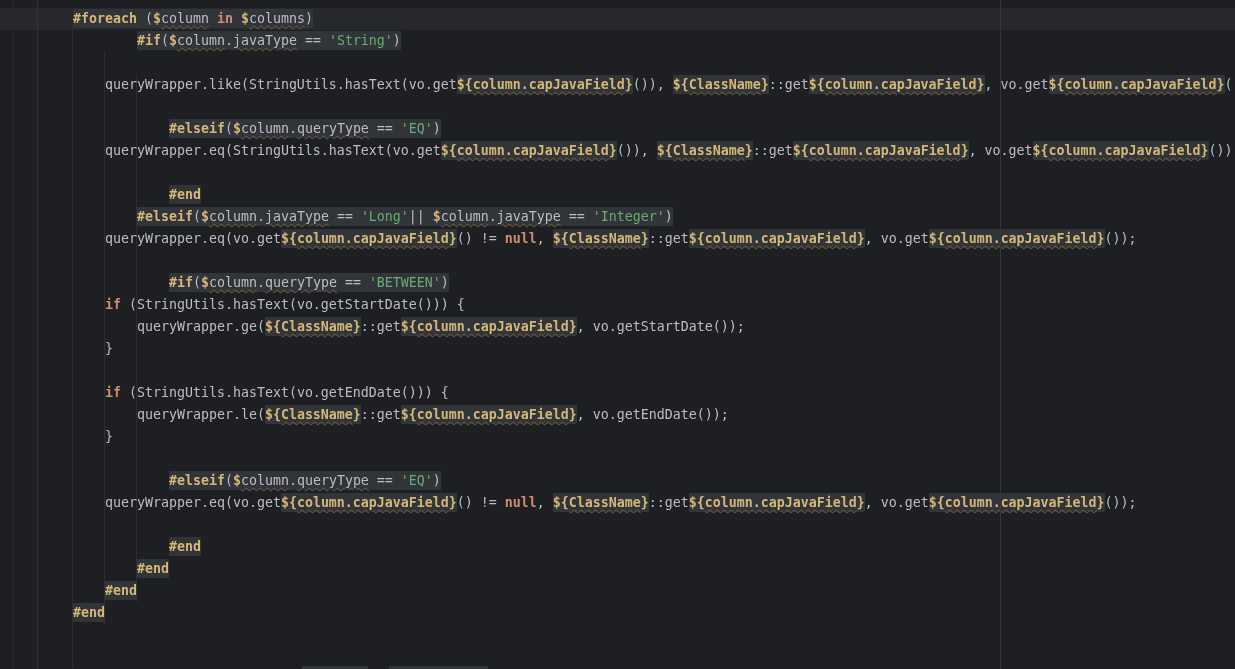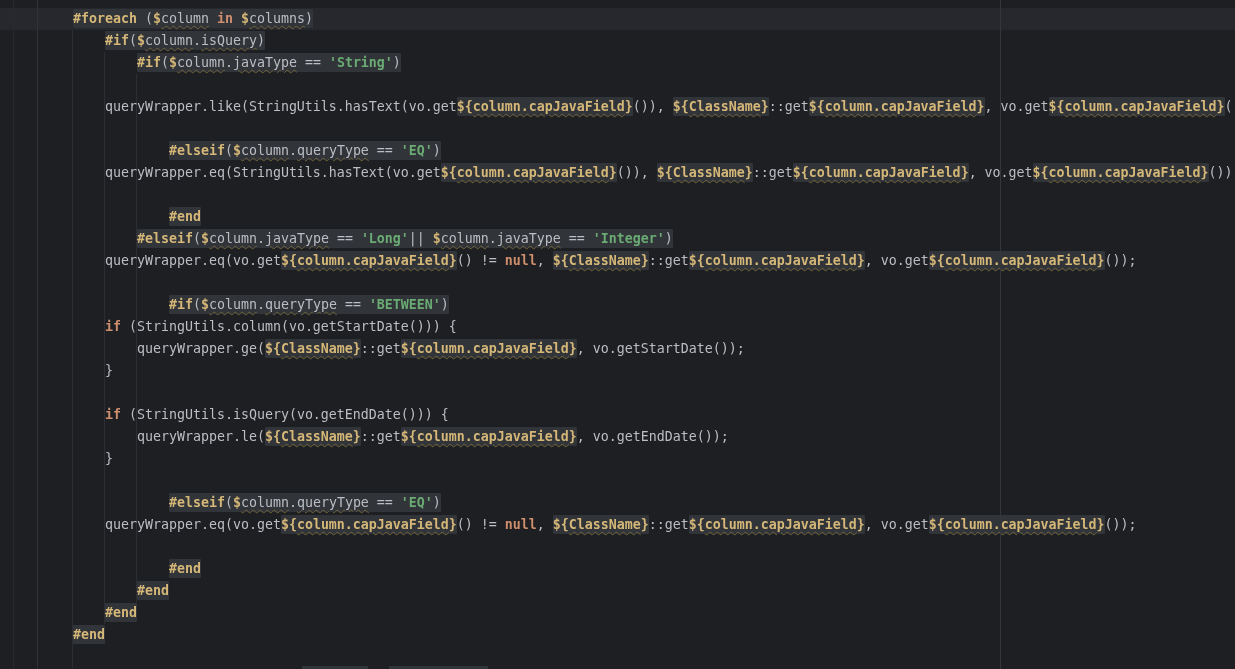--- a/index.html
+++ b/index.html
@@ -20,59 +20,58 @@
   .indent-guide{position:absolute;width:1px;background:var(--guide,#2c2e33);z-index:2;}
   .ig4{left:72px;top:30px;height:638px;}
   .ig8{left:104px;top:52px;height:572px;}
   .ig12{left:136px;top:74px;height:528px;}
   .code{position:absolute;left:41px;top:8px;right:0;z-index:4;}
   .line{height:22px;line-height:22px;white-space:pre;}
   .frag{background:var(--frag,#313439);border-radius:1px;padding:2px 0;}
   .tk-p{color:var(--plain,#bcbec4);}
   .tk-d{color:var(--gold,#d5b778);font-weight:bold;}
   .tk-k{color:var(--orange,#cf8e6d);font-weight:bold;}
-  .tk-s{color:var(--green,#6aab73);font-weight:bold;}
+  .tk-s{color:var(--green,#6aab73);}
   .wavy{text-decoration-line:underline;text-decoration-style:wavy;
         text-decoration-color:var(--wavy,#6f6237);
         text-decoration-thickness:1px;text-underline-offset:2px;}
   .sliver{position:absolute;top:666px;height:3px;background:var(--frag,#313439);z-index:4;}
   .sliver-1{left:302px;width:66px;}
   .sliver-2{left:389px;width:99px;}
 </style>
 </head>
 <body>
 
 <div class="editor">
   <div class="caret-row"></div>
   <div class="vline gutter-divider"></div>
   <div class="vline gutter-border"></div>
   <div class="indent-guide ig4"></div>
   <div class="indent-guide ig8"></div>
   <div class="indent-guide ig12"></div>
   <div class="vline margin-guide"></div>
   <div class="code" id="code">
       <div class="line"><span class="seg"><span class="tk-p">    </span></span><span class="frag"><span class="tk-d">#foreach</span><span class="tk-p"> (</span><span class="tk-d">$</span><span class="tk-p wavy">column</span><span class="tk-p"> </span><span class="tk-k">in</span><span class="tk-p"> </span><span class="tk-d">$</span><span class="tk-p wavy">columns</span><span class="tk-p">)</span></span></div>
-      <div class="line"><span class="seg"><span class="tk-p">        </span></span><span class="frag"><span class="tk-d">#if</span><span class="tk-p">(</span><span class="tk-d">$</span><span class="tk-p wavy">column</span><span class="tk-p">.</span><span class="tk-p wavy">isQuery</span><span class="tk-p">)</span></span></div>
       <div class="line"><span class="seg"><span class="tk-p">            </span></span><span class="frag"><span class="tk-d">#if</span><span class="tk-p">(</span><span class="tk-d">$</span><span class="tk-p wavy">column</span><span class="tk-p">.</span><span class="tk-p wavy">javaType</span><span class="tk-p"> == </span><span class="tk-s">'String'</span><span class="tk-p">)</span></span></div>
       <div class="line"><span class="seg"><span class="tk-p">                </span></span></div>
       <div class="line"><span class="seg"><span class="tk-p">        queryWrapper.like(StringUtils.hasText(vo.get</span></span><span class="frag"><span class="tk-d">${</span><span class="tk-d wavy">column.capJavaField</span><span class="tk-d">}</span></span><span class="seg"><span class="tk-p">()), </span></span><span class="frag"><span class="tk-d">${</span><span class="tk-d wavy">ClassName</span><span class="tk-d">}</span></span><span class="seg"><span class="tk-p">::get</span></span><span class="frag"><span class="tk-d">${</span><span class="tk-d wavy">column.capJavaField</span><span class="tk-d">}</span></span><span class="seg"><span class="tk-p">, vo.get</span></span><span class="frag"><span class="tk-d">${</span><span class="tk-d wavy">column.capJavaField</span><span class="tk-d">}</span></span><span class="seg"><span class="tk-p">(</span></span></div>
       <div class="line"></div>
       <div class="line"><span class="seg"><span class="tk-p">                </span></span><span class="frag"><span class="tk-d">#elseif</span><span class="tk-p">(</span><span class="tk-d">$</span><span class="tk-p wavy">column</span><span class="tk-p">.</span><span class="tk-p wavy">queryType</span><span class="tk-p"> == </span><span class="tk-s">'EQ'</span><span class="tk-p">)</span></span></div>
       <div class="line"><span class="seg"><span class="tk-p">        queryWrapper.eq(StringUtils.hasText(vo.get</span></span><span class="frag"><span class="tk-d">${</span><span class="tk-d wavy">column.capJavaField</span><span class="tk-d">}</span></span><span class="seg"><span class="tk-p">()), </span></span><span class="frag"><span class="tk-d">${</span><span class="tk-d wavy">ClassName</span><span class="tk-d">}</span></span><span class="seg"><span class="tk-p">::get</span></span><span class="frag"><span class="tk-d">${</span><span class="tk-d wavy">column.capJavaField</span><span class="tk-d">}</span></span><span class="seg"><span class="tk-p">, vo.get</span></span><span class="frag"><span class="tk-d">${</span><span class="tk-d wavy">column.capJavaField</span><span class="tk-d">}</span></span><span class="seg"><span class="tk-p">());</span></span></div>
       <div class="line"></div>
       <div class="line"><span class="seg"><span class="tk-p">                </span></span><span class="frag"><span class="tk-d">#end</span></span></div>
       <div class="line"><span class="seg"><span class="tk-p">            </span></span><span class="frag"><span class="tk-d">#elseif</span><span class="tk-p">(</span><span class="tk-d">$</span><span class="tk-p wavy">column</span><span class="tk-p">.</span><span class="tk-p wavy">javaType</span><span class="tk-p"> == </span><span class="tk-s">'Long'</span><span class="tk-p">|| </span><span class="tk-d">$</span><span class="tk-p wavy">column</span><span class="tk-p">.</span><span class="tk-p wavy">javaType</span><span class="tk-p"> == </span><span class="tk-s">'Integer'</span><span class="tk-p">)</span></span></div>
       <div class="line"><span class="seg"><span class="tk-p">        queryWrapper.eq(vo.get</span></span><span class="frag"><span class="tk-d">${</span><span class="tk-d wavy">column.capJavaField</span><span class="tk-d">}</span></span><span class="seg"><span class="tk-p">() != </span><span class="tk-k">null</span><span class="tk-p">, </span></span><span class="frag"><span class="tk-d">${</span><span class="tk-d wavy">ClassName</span><span class="tk-d">}</span></span><span class="seg"><span class="tk-p">::get</span></span><span class="frag"><span class="tk-d">${</span><span class="tk-d wavy">column.capJavaField</span><span class="tk-d">}</span></span><span class="seg"><span class="tk-p">, vo.get</span></span><span class="frag"><span class="tk-d">${</span><span class="tk-d wavy">column.capJavaField</span><span class="tk-d">}</span></span><span class="seg"><span class="tk-p">());</span></span></div>
       <div class="line"></div>
       <div class="line"><span class="seg"><span class="tk-p">                </span></span><span class="frag"><span class="tk-d">#if</span><span class="tk-p">(</span><span class="tk-d">$</span><span class="tk-p wavy">column</span><span class="tk-p">.</span><span class="tk-p wavy">queryType</span><span class="tk-p"> == </span><span class="tk-s">'BETWEEN'</span><span class="tk-p">)</span></span></div>
-      <div class="line"><span class="seg"><span class="tk-p">        </span><span class="tk-k">if</span><span class="tk-p"> (StringUtils.column(vo.getStartDate())) {</span></span></div>
+      <div class="line"><span class="seg"><span class="tk-p">        </span><span class="tk-k">if</span><span class="tk-p"> (StringUtils.hasText(vo.getStartDate())) {</span></span></div>
       <div class="line"><span class="seg"><span class="tk-p">            queryWrapper.ge(</span></span><span class="frag"><span class="tk-d">${</span><span class="tk-d wavy">ClassName</span><span class="tk-d">}</span></span><span class="seg"><span class="tk-p">::get</span></span><span class="frag"><span class="tk-d">${</span><span class="tk-d wavy">column.capJavaField</span><span class="tk-d">}</span></span><span class="seg"><span class="tk-p">, vo.getStartDate());</span></span></div>
       <div class="line"><span class="seg"><span class="tk-p">        }</span></span></div>
       <div class="line"></div>
-      <div class="line"><span class="seg"><span class="tk-p">        </span><span class="tk-k">if</span><span class="tk-p"> (StringUtils.isQuery(vo.getEndDate())) {</span></span></div>
+      <div class="line"><span class="seg"><span class="tk-p">        </span><span class="tk-k">if</span><span class="tk-p"> (StringUtils.hasText(vo.getEndDate())) {</span></span></div>
       <div class="line"><span class="seg"><span class="tk-p">            queryWrapper.le(</span></span><span class="frag"><span class="tk-d">${</span><span class="tk-d wavy">ClassName</span><span class="tk-d">}</span></span><span class="seg"><span class="tk-p">::get</span></span><span class="frag"><span class="tk-d">${</span><span class="tk-d wavy">column.capJavaField</span><span class="tk-d">}</span></span><span class="seg"><span class="tk-p">, vo.getEndDate());</span></span></div>
       <div class="line"><span class="seg"><span class="tk-p">        }</span></span></div>
       <div class="line"></div>
       <div class="line"><span class="seg"><span class="tk-p">                </span></span><span class="frag"><span class="tk-d">#elseif</span><span class="tk-p">(</span><span class="tk-d">$</span><span class="tk-p wavy">column</span><span class="tk-p">.</span><span class="tk-p wavy">queryType</span><span class="tk-p"> == </span><span class="tk-s">'EQ'</span><span class="tk-p">)</span></span></div>
       <div class="line"><span class="seg"><span class="tk-p">        queryWrapper.eq(vo.get</span></span><span class="frag"><span class="tk-d">${</span><span class="tk-d wavy">column.capJavaField</span><span class="tk-d">}</span></span><span class="seg"><span class="tk-p">() != </span><span class="tk-k">null</span><span class="tk-p">, </span></span><span class="frag"><span class="tk-d">${</span><span class="tk-d wavy">ClassName</span><span class="tk-d">}</span></span><span class="seg"><span class="tk-p">::get</span></span><span class="frag"><span class="tk-d">${</span><span class="tk-d wavy">column.capJavaField</span><span class="tk-d">}</span></span><span class="seg"><span class="tk-p">, vo.get</span></span><span class="frag"><span class="tk-d">${</span><span class="tk-d wavy">column.capJavaField</span><span class="tk-d">}</span></span><span class="seg"><span class="tk-p">());</span></span></div>
       <div class="line"></div>
       <div class="line"><span class="seg"><span class="tk-p">                </span></span><span class="frag"><span class="tk-d">#end</span></span></div>
       <div class="line"><span class="seg"><span class="tk-p">            </span></span><span class="frag"><span class="tk-d">#end</span></span></div>
       <div class="line"><span class="seg"><span class="tk-p">        </span></span><span class="frag"><span class="tk-d">#end</span></span></div>
       <div class="line"><span class="seg"><span class="tk-p">    </span></span><span class="frag"><span class="tk-d">#end</span></span></div>

